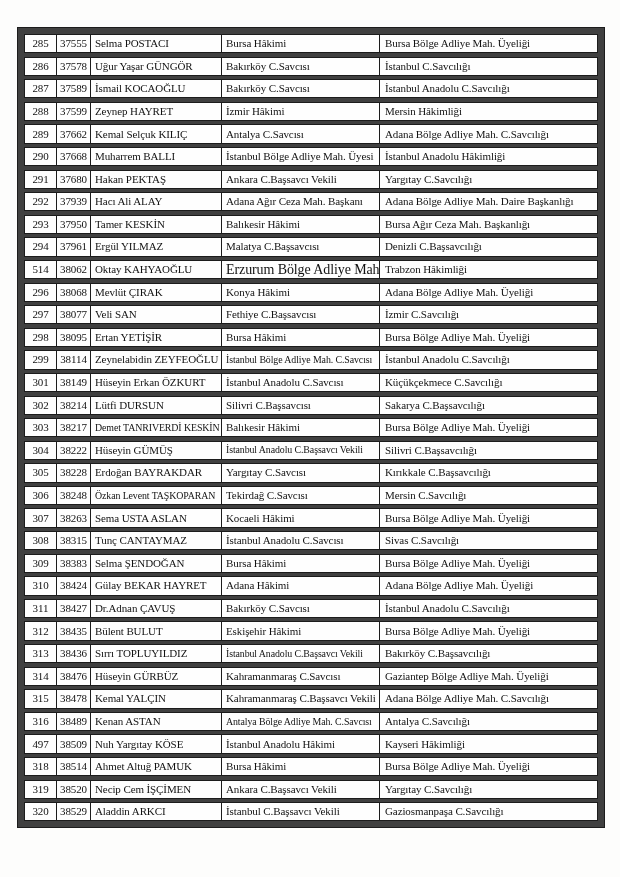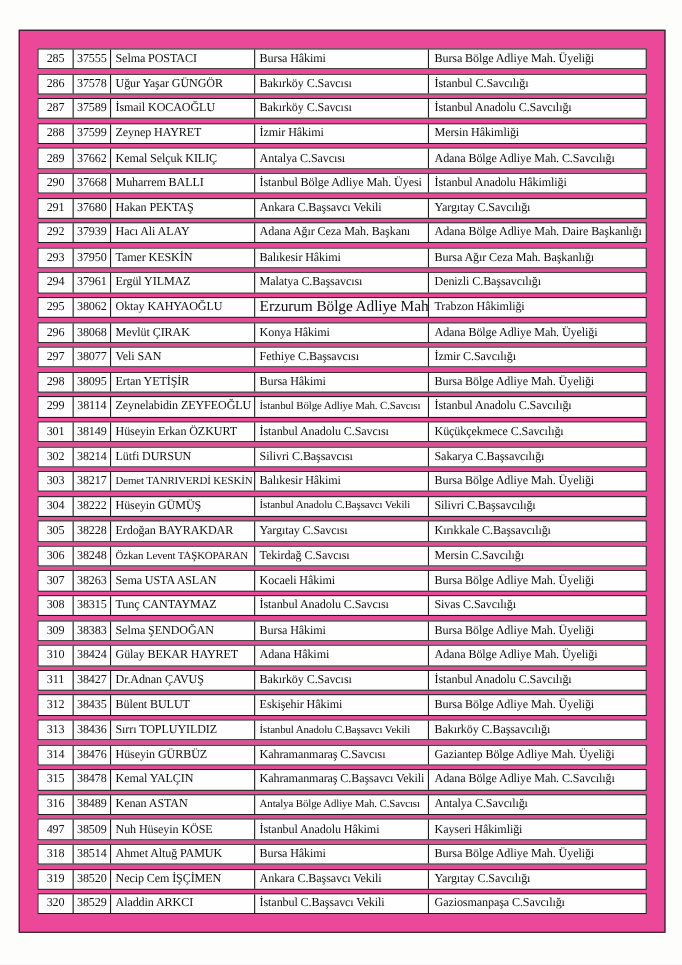--- a/index.html
+++ b/index.html
@@ -15,23 +15,23 @@
     font-family: "Liberation Serif", "DejaVu Serif", serif;
     color: #121212;
     overflow: hidden;
   }
   .assignment-table {
     position: absolute;
     left: 17px;
     top: 27px;
     width: 588px;
     border: 1.4px solid #1c1c1c;
-    padding: 16px;
+    padding: 6px;
     box-sizing: border-box;
-    background: #ec4899;
+    background: #404040;
   }
   .trow {
     display: flex;
     height: 19.3px;
     border: 1px solid #1c1c1c;
     margin-bottom: 3.3px;
     box-sizing: border-box;
     background: #fefefe;
   }
   .trow:last-child { margin-bottom: 0; }
@@ -123,21 +123,21 @@
         <div class="cell c5">Bursa Ağır Ceza Mah. Başkanlığı</div>
       </div>
       <div class="trow">
         <div class="cell c1">294</div>
         <div class="cell c2">37961</div>
         <div class="cell c3">Ergül YILMAZ</div>
         <div class="cell c4">Malatya C.Başsavcısı</div>
         <div class="cell c5">Denizli C.Başsavcılığı</div>
       </div>
       <div class="trow">
-        <div class="cell c1">295</div>
+        <div class="cell c1">514</div>
         <div class="cell c2">38062</div>
         <div class="cell c3">Oktay KAHYAOĞLU</div>
         <div class="cell c4 xs">Erzurum Bölge Adliye Mah. Daire Başkanı</div>
         <div class="cell c5">Trabzon Hâkimliği</div>
       </div>
       <div class="trow">
         <div class="cell c1">296</div>
         <div class="cell c2">38068</div>
         <div class="cell c3">Mevlüt ÇIRAK</div>
         <div class="cell c4">Konya Hâkimi</div>
@@ -272,21 +272,21 @@
       <div class="trow">
         <div class="cell c1">316</div>
         <div class="cell c2">38489</div>
         <div class="cell c3">Kenan ASTAN</div>
         <div class="cell c4 c">Antalya Bölge Adliye Mah. C.Savcısı</div>
         <div class="cell c5">Antalya C.Savcılığı</div>
       </div>
       <div class="trow">
         <div class="cell c1">497</div>
         <div class="cell c2">38509</div>
-        <div class="cell c3">Nuh Hüseyin KÖSE</div>
+        <div class="cell c3">Nuh Yargıtay KÖSE</div>
         <div class="cell c4">İstanbul Anadolu Hâkimi</div>
         <div class="cell c5">Kayseri Hâkimliği</div>
       </div>
       <div class="trow">
         <div class="cell c1">318</div>
         <div class="cell c2">38514</div>
         <div class="cell c3">Ahmet Altuğ PAMUK</div>
         <div class="cell c4">Bursa Hâkimi</div>
         <div class="cell c5">Bursa Bölge Adliye Mah. Üyeliği</div>
       </div>

